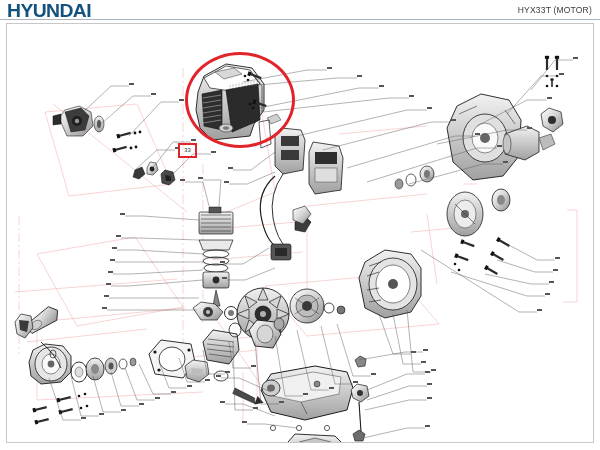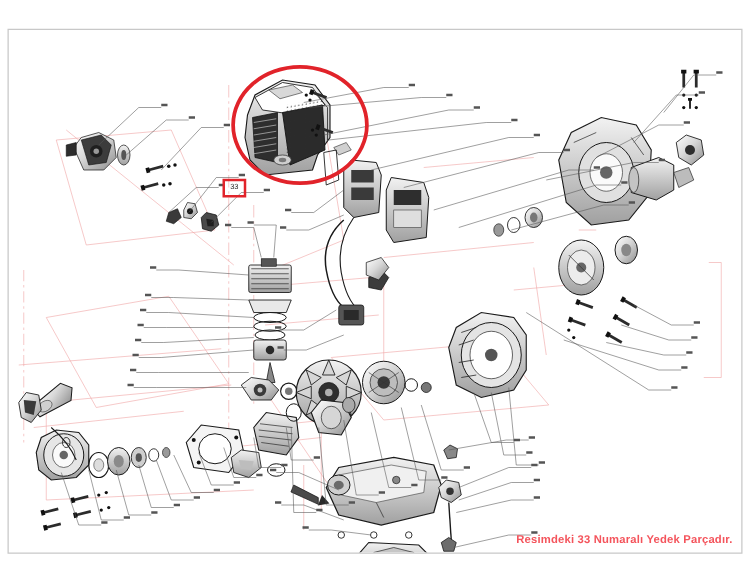--- a/index.html
+++ b/index.html
@@ -85,20 +85,25 @@
     color:#f4545c;
     letter-spacing:0.15px;
     white-space:nowrap;
   }
 </style>
 </head>
 <body>
 
 <div id="page">
 
+  <div id="header">
+    <div id="brand-logo">HYUNDAI</div>
+    <div id="model-code">HYX33T (MOTOR)</div>
+    <div id="header-rule"></div>
+  </div>
 
   <div id="diagram-frame">
 
     <svg id="diagram-svg" width="586" height="418" viewBox="0 0 586 418">
       <defs>
         <pattern id="mesh" width="3" height="3" patternUnits="userSpaceOnUse">
           <circle cx="1" cy="1" r="0.55" fill="#2a2a2a"></circle>
         </pattern>
         <linearGradient id="metal" x1="0" y1="0" x2="1" y2="1">
           <stop offset="0%" stop-color="#ffffff"></stop>
@@ -678,15 +683,14 @@
 
     </svg>
 
     <div id="highlight-ellipse"></div>
     <div id="highlight-part-box">
       <span>33</span>
     </div>
 
   </div>
 
-  <div id="footer-caption">Resimdeki 33 Numaralı Yedek Parçadır.</div>
 
 </div>
 
 </body></html>

